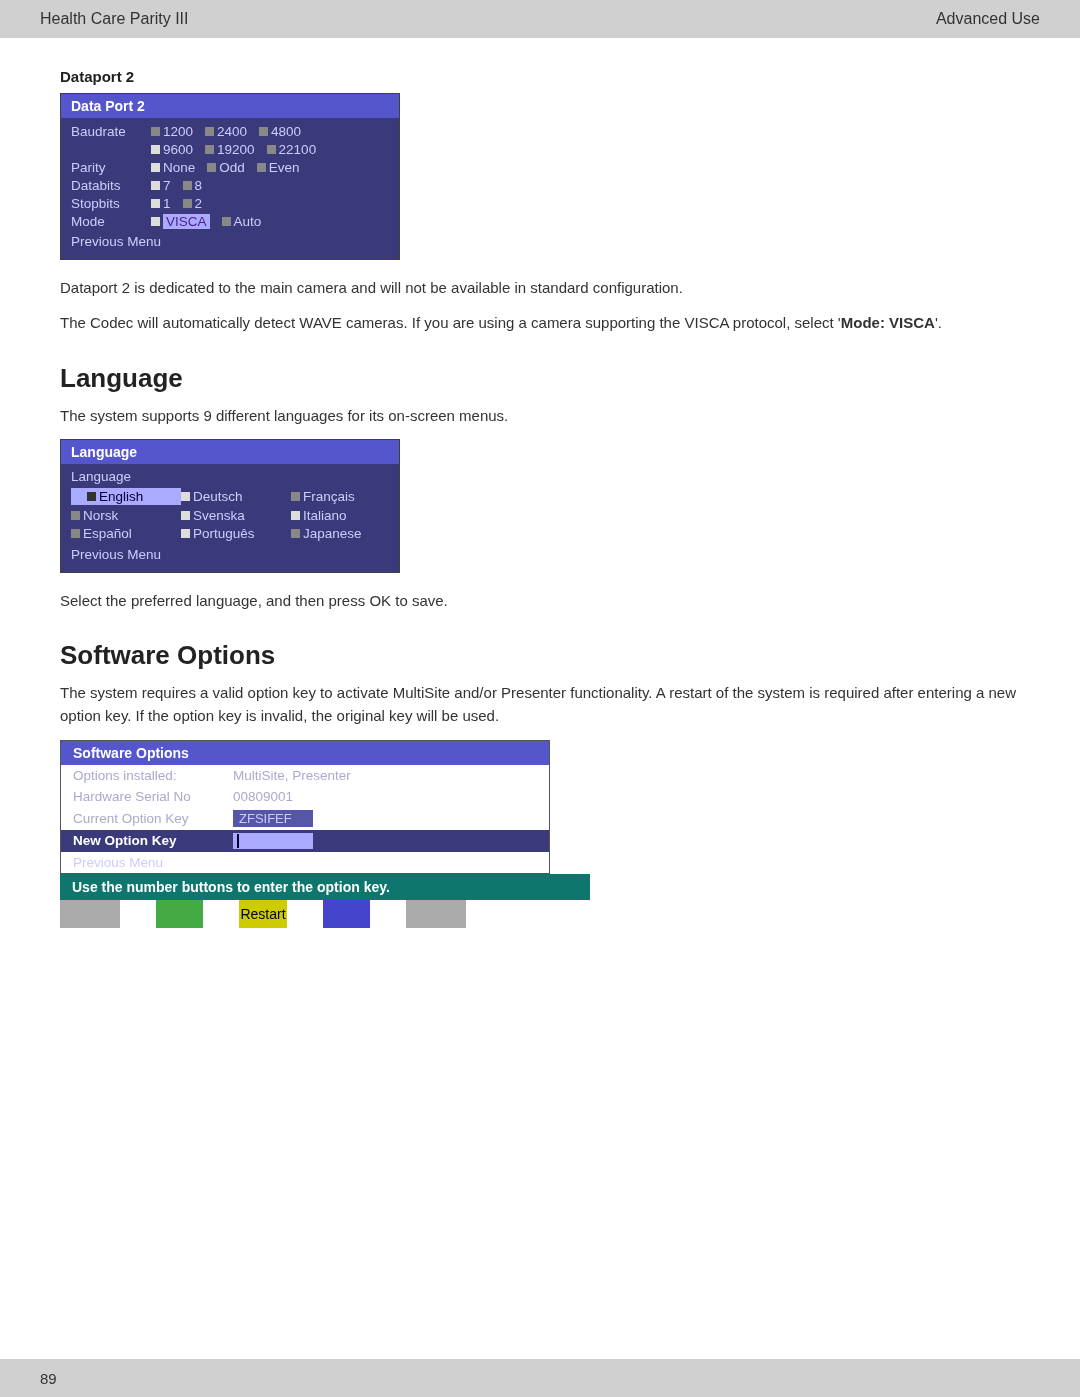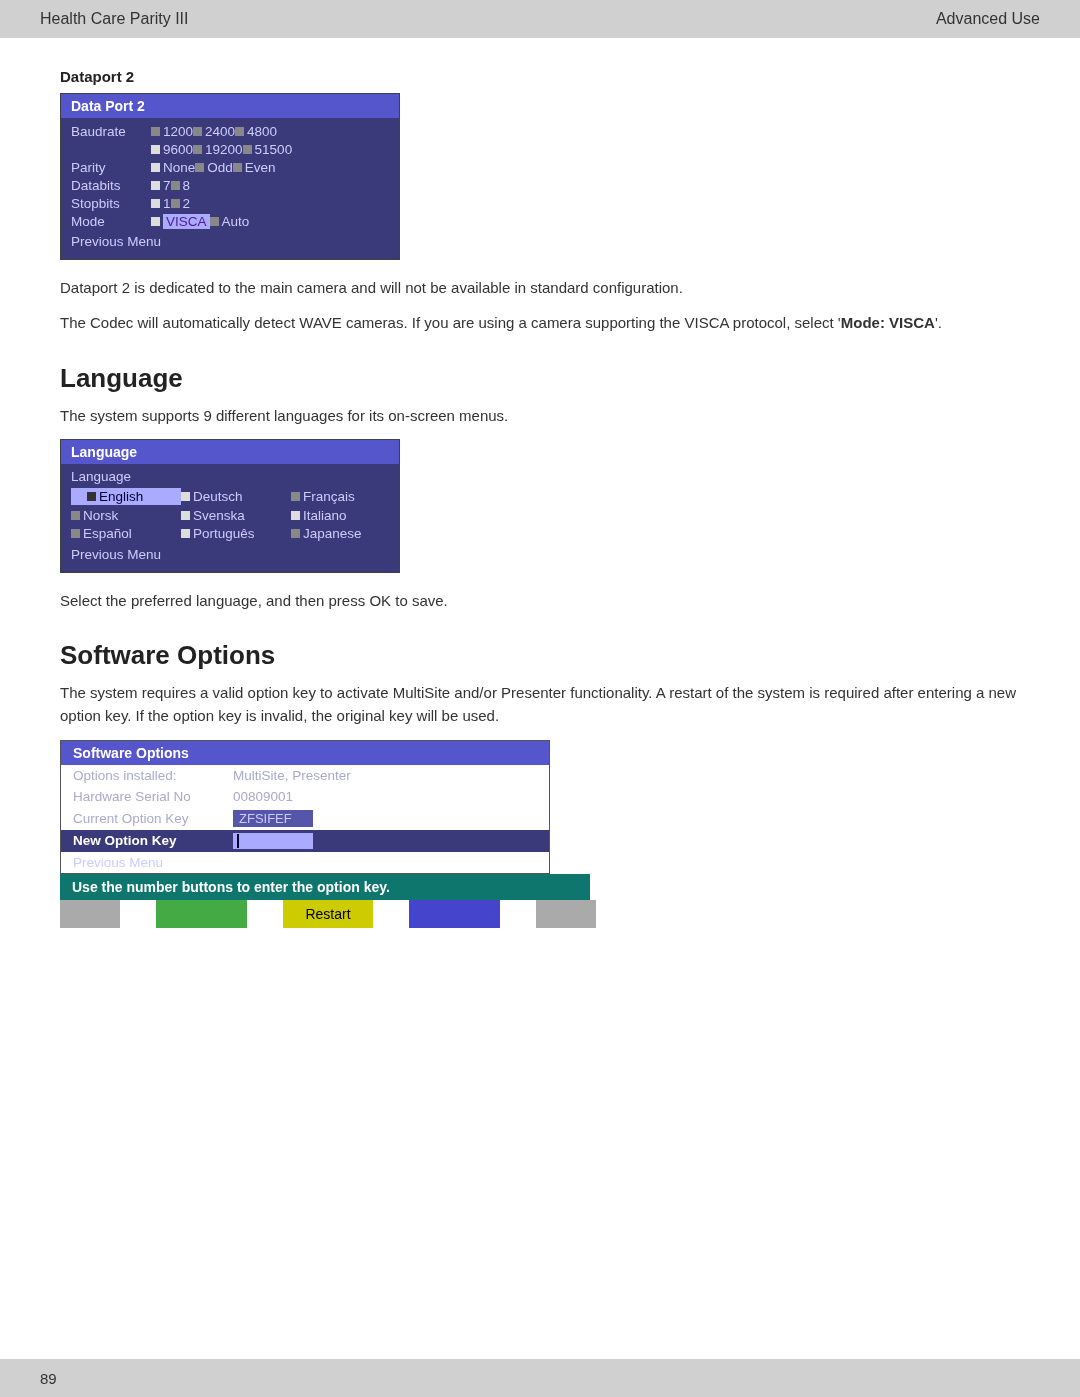--- a/index.html
+++ b/index.html
@@ -94,21 +94,21 @@
       font-size: 13.5px;
       margin-bottom: 3px;
     }
     .menu-row-label {
       width: 80px;
       color: #ccccff;
       font-size: 13.5px;
     }
     .menu-row-options {
       display: flex;
-      gap: 0;
+      gap: 12px;
     }
     .radio-item {
       display: flex;
       align-items: center;
       gap: 3px;
       color: #ccccff;
       font-size: 13.5px;
     }
     .radio-dot {
       width: 9px;
@@ -202,21 +202,21 @@
       background: #0f766e;
       color: #ffffff;
       font-size: 14px;
       font-weight: bold;
       padding: 5px 12px;
       width: 530px;
     }
     
     .btn-row {
       display: flex;
-      width: 536px;
+      width: 406px;
       gap: 36px;
     }
     .btn-green {
       background: #44aa44;
       height: 28px;
       flex: 1;
     }
     .btn-yellow {
       background: #cccc00;
       height: 28px;
@@ -290,21 +290,21 @@
             <span class="radio-item">
               <span class="radio-dot selected"></span>
               <span>9600</span>
             </span>
             <span class="radio-item">
               <span class="radio-dot"></span>
               <span>19200</span>
             </span>
             <span class="radio-item">
               <span class="radio-dot"></span>
-              <span>51500</span>
+              <span>22100</span>
             </span>
           </div>
         </div>
 
         <div class="menu-row">
           <span class="menu-row-label">Parity</span>
           <div class="menu-row-options">
             <span class="radio-item">
               <span class="radio-dot selected"></span>
               <span>None</span>

